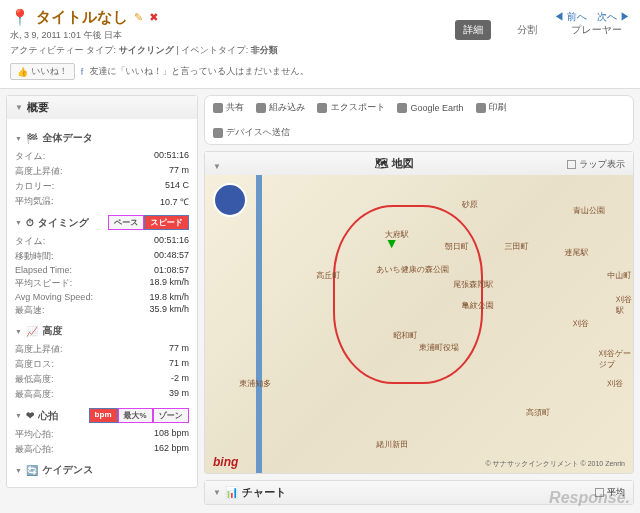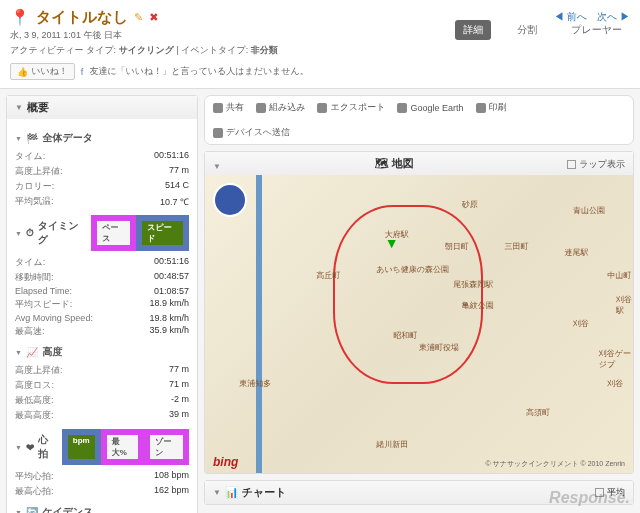--- a/index.html
+++ b/index.html
@@ -25,22 +25,22 @@
 .panel{background:#fff;border:1px solid #ddd;border-radius:3px;margin-bottom:6px}
 .panel-h{background:linear-gradient(#f8f8f8,#eee);padding:4px 8px;font-size:11px;font-weight:bold;display:flex;align-items:center;gap:4px}
 .panel-h::before{content:"▼";font-size:8px;color:#888}
 .panel-body{padding:6px 8px}
 .section-h{font-size:10px;color:#555;font-weight:bold;margin:6px 0 4px;display:flex;align-items:center;gap:4px}
 .section-h::before{content:"▼";font-size:7px;color:#888}
 .stat-row{display:flex;justify-content:space-between;font-size:9px;color:#555;padding:1px 0}
 .stat-label{color:#777}
 .stat-val{color:#333}
 .toggle{float:right;display:flex;font-size:8px}
-.tbtn{border:6px solid #d946ef;padding:1px 5px;background:#f5f5f5}
-.tbtn.active{background:#4d7c0f;color:#fff;border-color:#5878b8}
+.tbtn{border:1px solid #d946ef;padding:1px 5px;background:#f5f5f5}
+.tbtn.active{background:#ef4444;color:#fff;border-color:#5878b8}
 .toolbar{background:#fff;border:1px solid #ddd;border-radius:7px;padding:5px 8px;display:flex;flex-wrap:wrap;gap:12px;font-size:9px;color:#555;margin-bottom:6px}
 .tool{display:flex;align-items:center;gap:3px}
 .map-h{display:flex;justify-content:space-between;align-items:flex-end}
 .map-h .lap{font-size:9px;color:#555;font-weight:normal}
 .map-area{height:298px;background:#f0ead8;position:relative;overflow:hidden}
 .map-img{width:100%;height:100%;background:linear-gradient(135deg,#f5efdc 0%,#e8e0c8 50%,#f0e8d0 100%)}
 .road1{position:absolute;top:10%;left:30%;width:35%;height:60%;border:2px solid #d33;border-radius:40%;background:transparent}
 .hwy{position:absolute;top:0;left:12%;width:6px;height:100%;background:#6898c8}
 .compass{position:absolute;top:8px;left:8px;width:34px;height:34px;background:#3858a8;border-radius:50%;border:2px solid #fff}
 .bing{position:absolute;bottom:4px;left:8px;font-size:12px;color:#b91c1c;font-style:italic;font-weight:bold}

